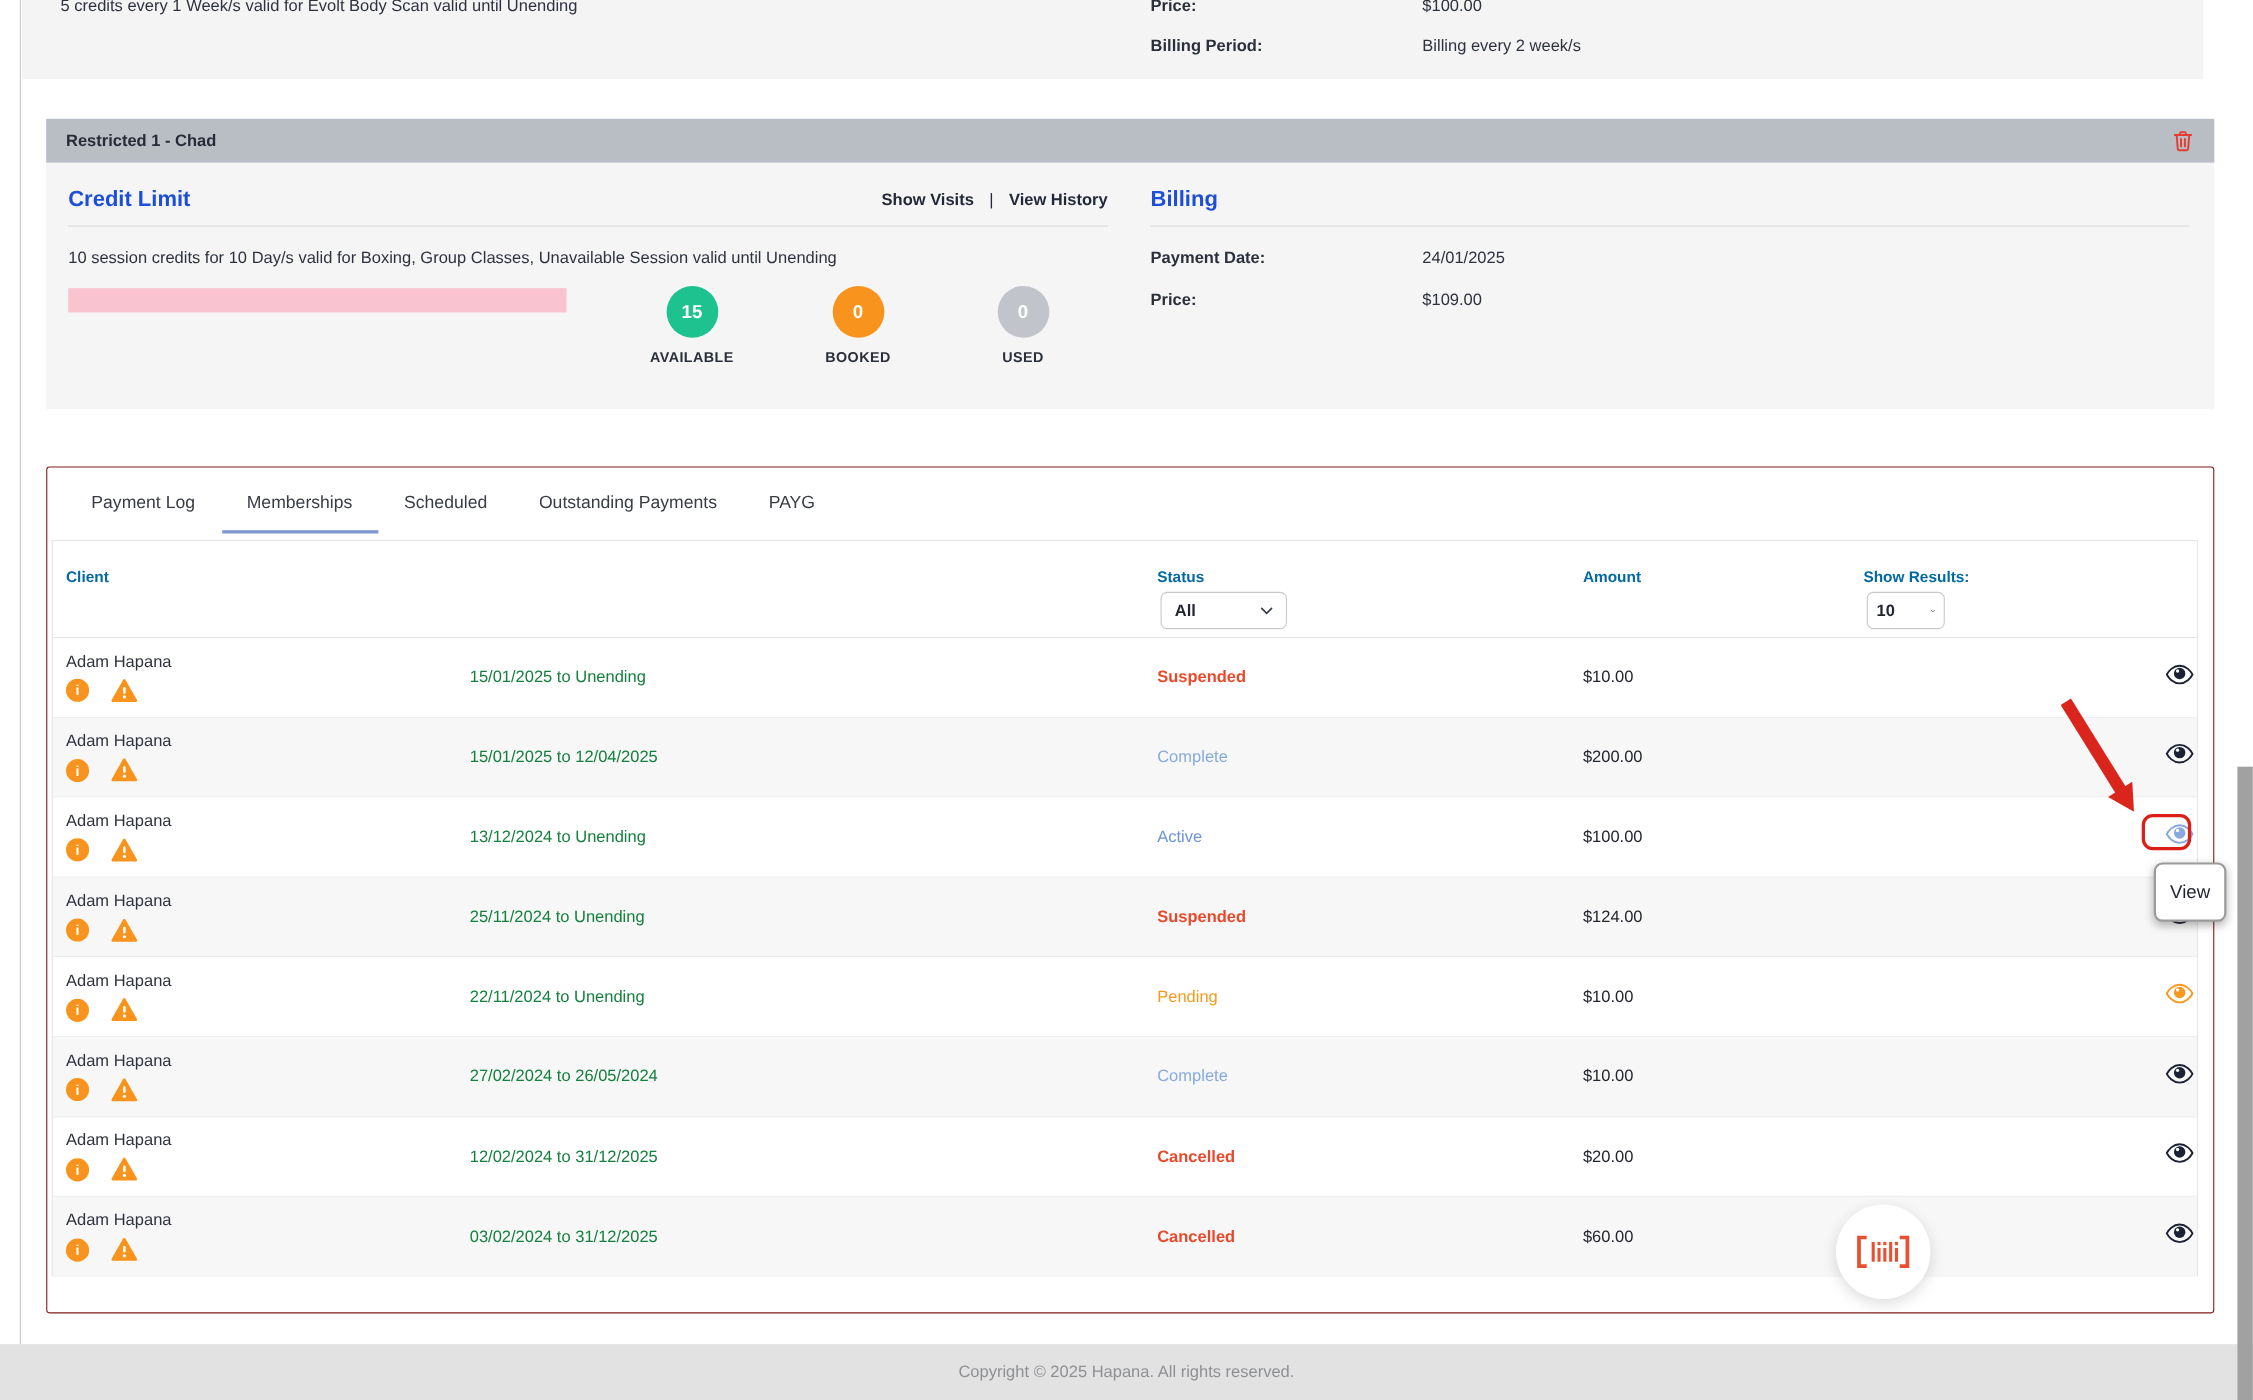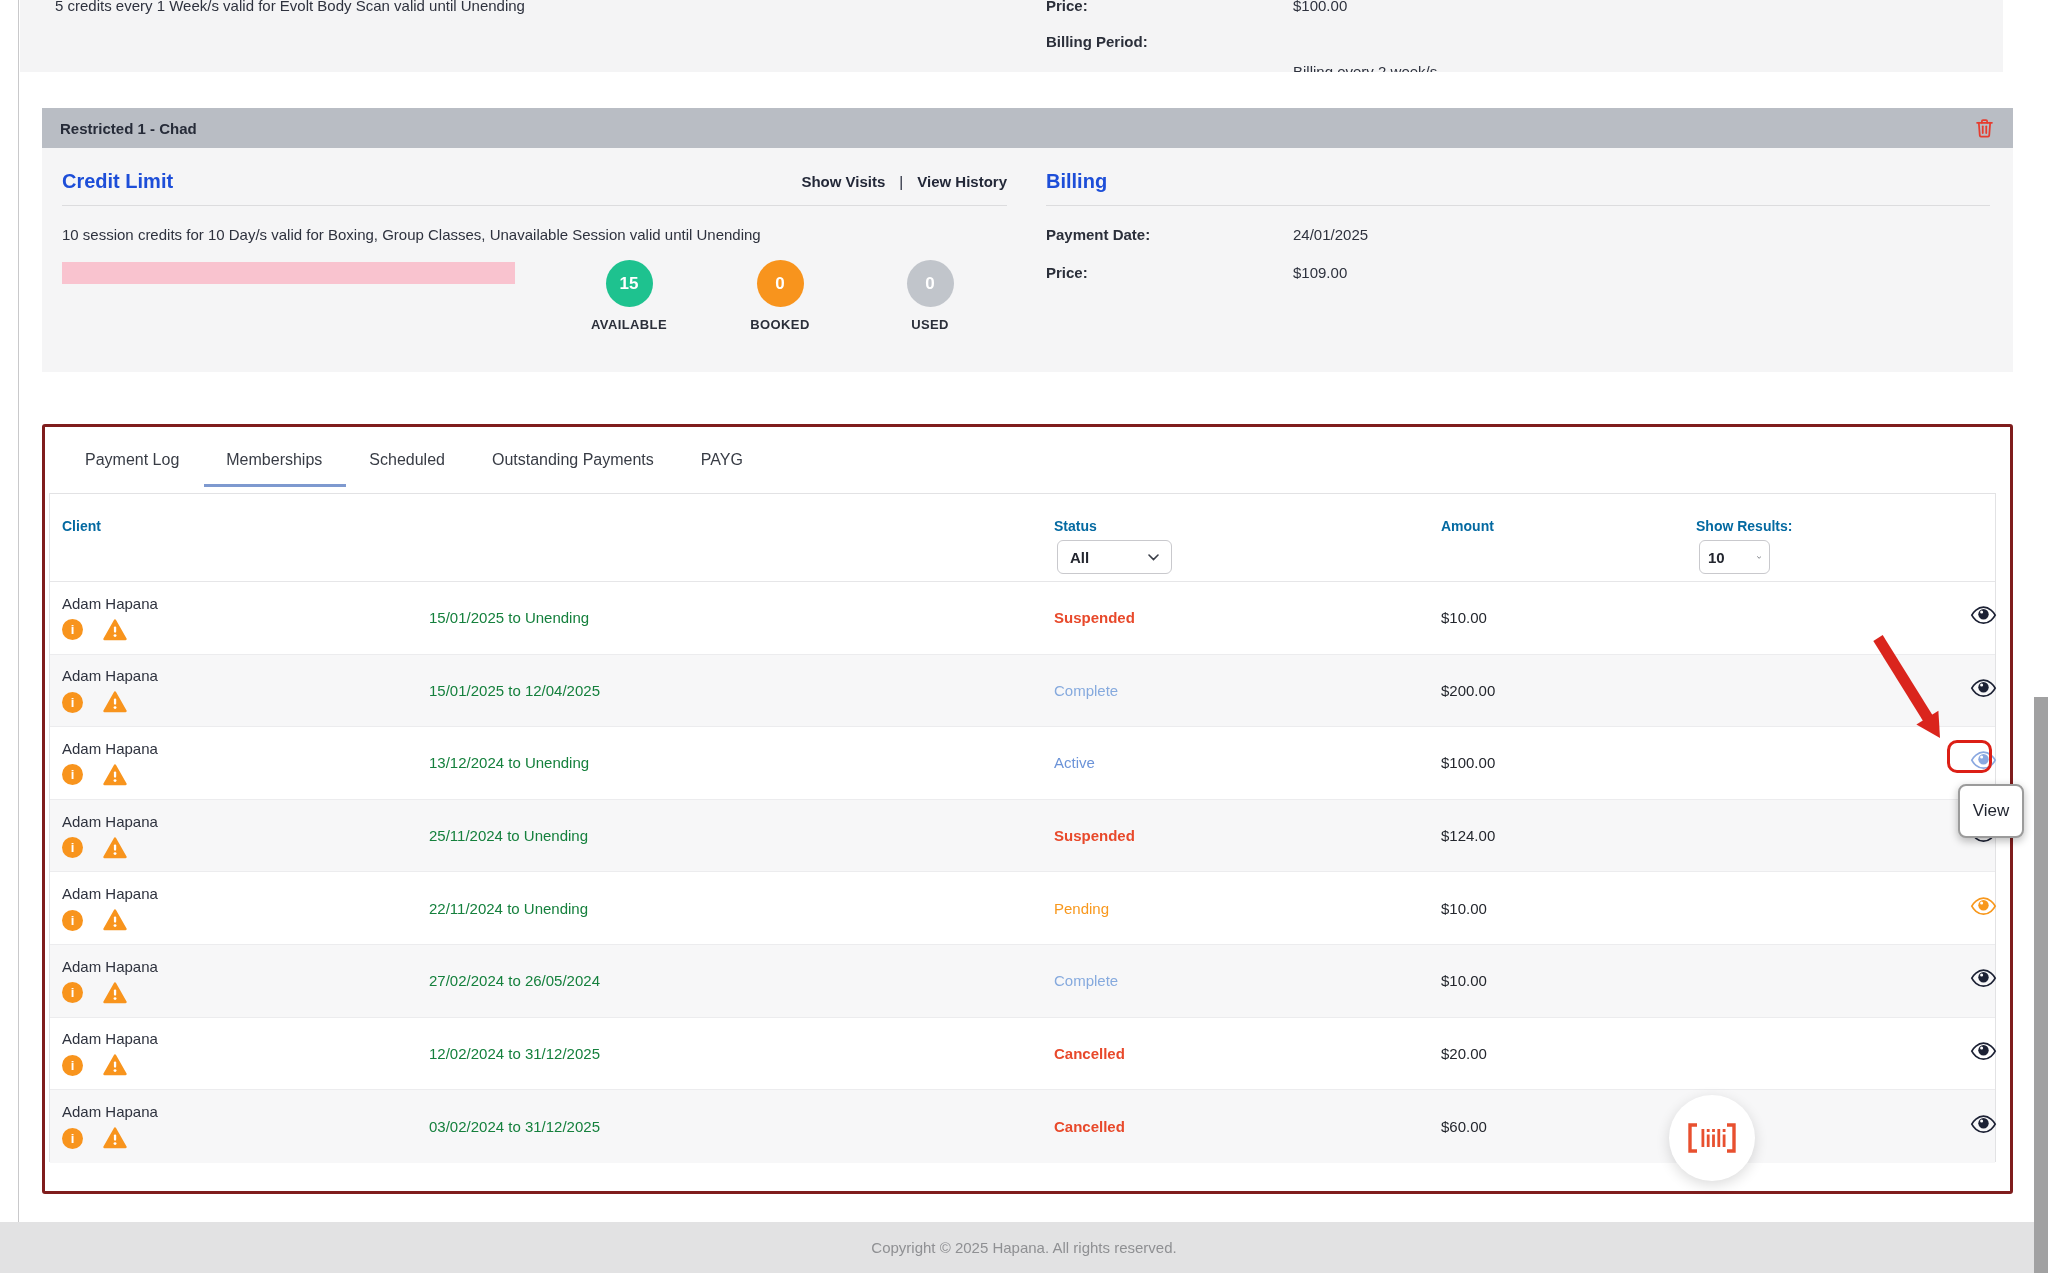--- a/index.html
+++ b/index.html
@@ -9,21 +9,21 @@
     background:#ffffff; color:#2b2f3a; overflow:hidden; position:relative;
   }
   .edge-line { position:absolute; left:18px; top:0; width:1px; height:1222px; background:#c9c9cb; }
 
   
   .top-strip { position:absolute; left:20px; top:0; width:1983px; height:72px; background:#f4f4f5; overflow:hidden; }
   .top-desc { position:absolute; left:35px; top:-3px; font-size:15px; color:#2e323e; }
   .top-label { position:absolute; font-size:15px; font-weight:700; color:#2b2f3a; }
   .top-value { position:absolute; font-size:15px; color:#2e323e; }
   .tl-price { left:1026px; top:-3px; } .tv-price { left:1273px; top:-3px; }
-  .tl-bp { left:1026px; top:33px; } .tv-bp { left:1273px; top:33px;margin-top:30px; }
+  .tl-bp { left:1026px; top:33px; } .tv-bp { left:1273px; top:33px; }
 
   
   .member-card { position:absolute; left:42px; top:108px; width:1971px; }
   .member-header { height:40px; background:#b9bdc4; display:flex; align-items:center; padding:0 18px; }
   .member-title { flex:1; font-size:15px; font-weight:700; color:#262b38; }
   .trash-btn { width:22px; height:22px; background:none; border:none; cursor:pointer; display:flex; align-items:center; justify-content:center; }
   .member-body { position:relative; height:224px; background:#f5f5f6; }
 
   .credit-col { position:absolute; left:20px; top:0; width:945px; height:100%; }
   .billing-col { position:absolute; left:1004px; top:0; width:944px; height:100%; }
@@ -37,21 +37,21 @@
   .stat { position:absolute; top:112px; width:122px; display:flex; flex-direction:column; align-items:center; }
   .stat:nth-of-type(1) { left:506px; } .stat:nth-of-type(2) { left:657px; } .stat:nth-of-type(3) { left:807px; }
   .stat-circle { width:47px; height:47px; border-radius:50%; color:#fff; font-size:17px; font-weight:700; display:flex; align-items:center; justify-content:center; }
   .stat-label { margin-top:10px; font-size:13px; font-weight:700; color:#2b2f3a; letter-spacing:.4px; }
   .kv-row { position:absolute; left:0; display:flex; font-size:15px; }
   .kv-row .k { width:247px; font-weight:700; color:#2b2f3a; }
   .kv-row .v { color:#2e323e; }
   .kv-1 { top:78px; } .kv-2 { top:116px; }
 
   
-  .main-card { position:absolute; left:42px; top:424px; width:1971px; height:770px; background:#fff; border:3px solid #7f1d1d; border-radius:3px; }
+  .main-card { position:absolute; left:42px; top:424px; width:1971px; height:770px; background:#fff; border:1px solid #7f1d1d; border-radius:3px; }
   .tabs { position:absolute; left:0; top:0; right:0; height:66px; display:flex; align-items:center; padding-left:40px; gap:47px; }
   .tab { position:relative; height:66px; display:flex; align-items:center; font-size:16px; color:#383c45; cursor:pointer; }
   .tab.active::after { content:""; position:absolute; left:-22px; right:-24px; bottom:6px; height:3px; background:#7e99cf; }
 
   .table-box { position:absolute; left:4px; right:14px; top:66px; height:669px; border:1px solid #e2e2e4; background:#fff; }
   .thead { position:relative; height:88px; border-bottom:1px solid #e6e6e8; background:#fff; }
   .th { position:absolute; top:24px; font-size:14px; font-weight:700; color:#0369a1; }
   .th-client { left:12px; } .th-status { left:1004px; } .th-amount { left:1391px; } .th-results { left:1646px; }
   .dropdown { position:absolute; top:46px; height:34px; background:#fff; border:1px solid #c9c9cd; border-radius:6px; display:flex; align-items:center; justify-content:space-between; font-size:15px; font-weight:700; color:#23262f; cursor:pointer; }
   .dd-status { left:1007px; width:115px; padding:0 12px; }

